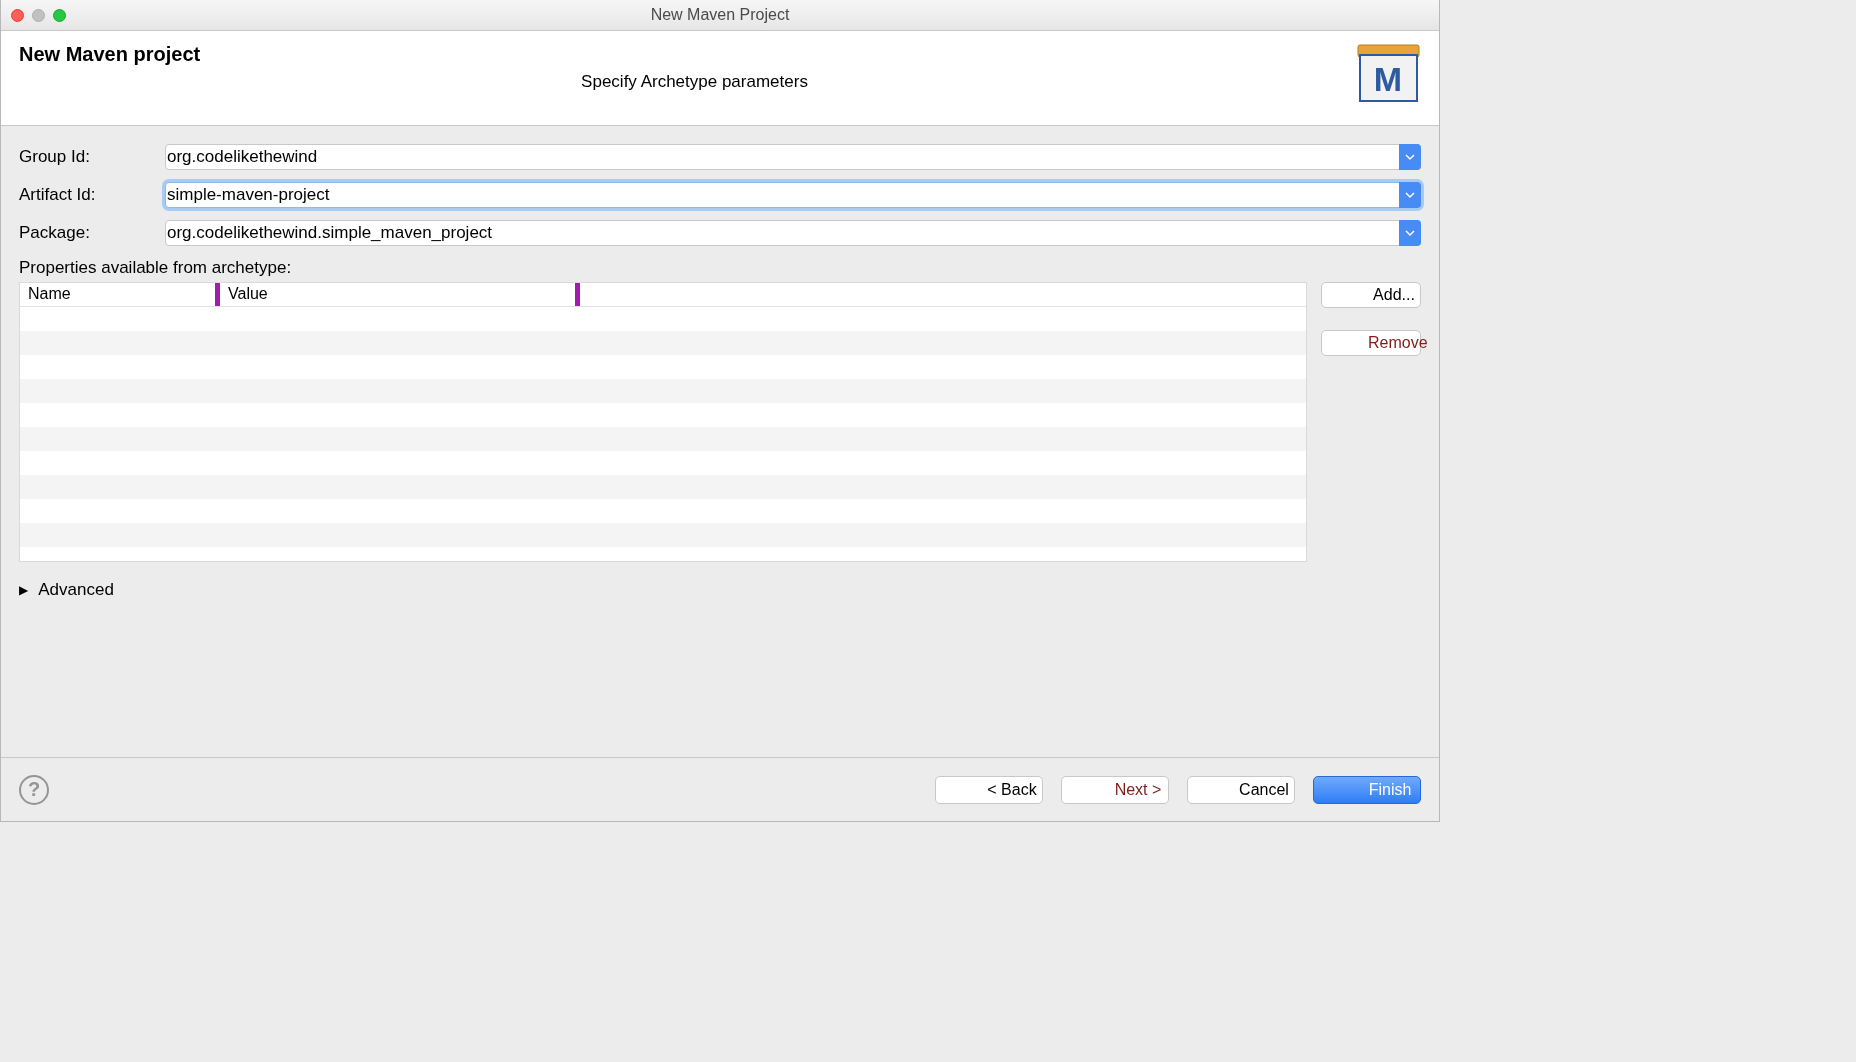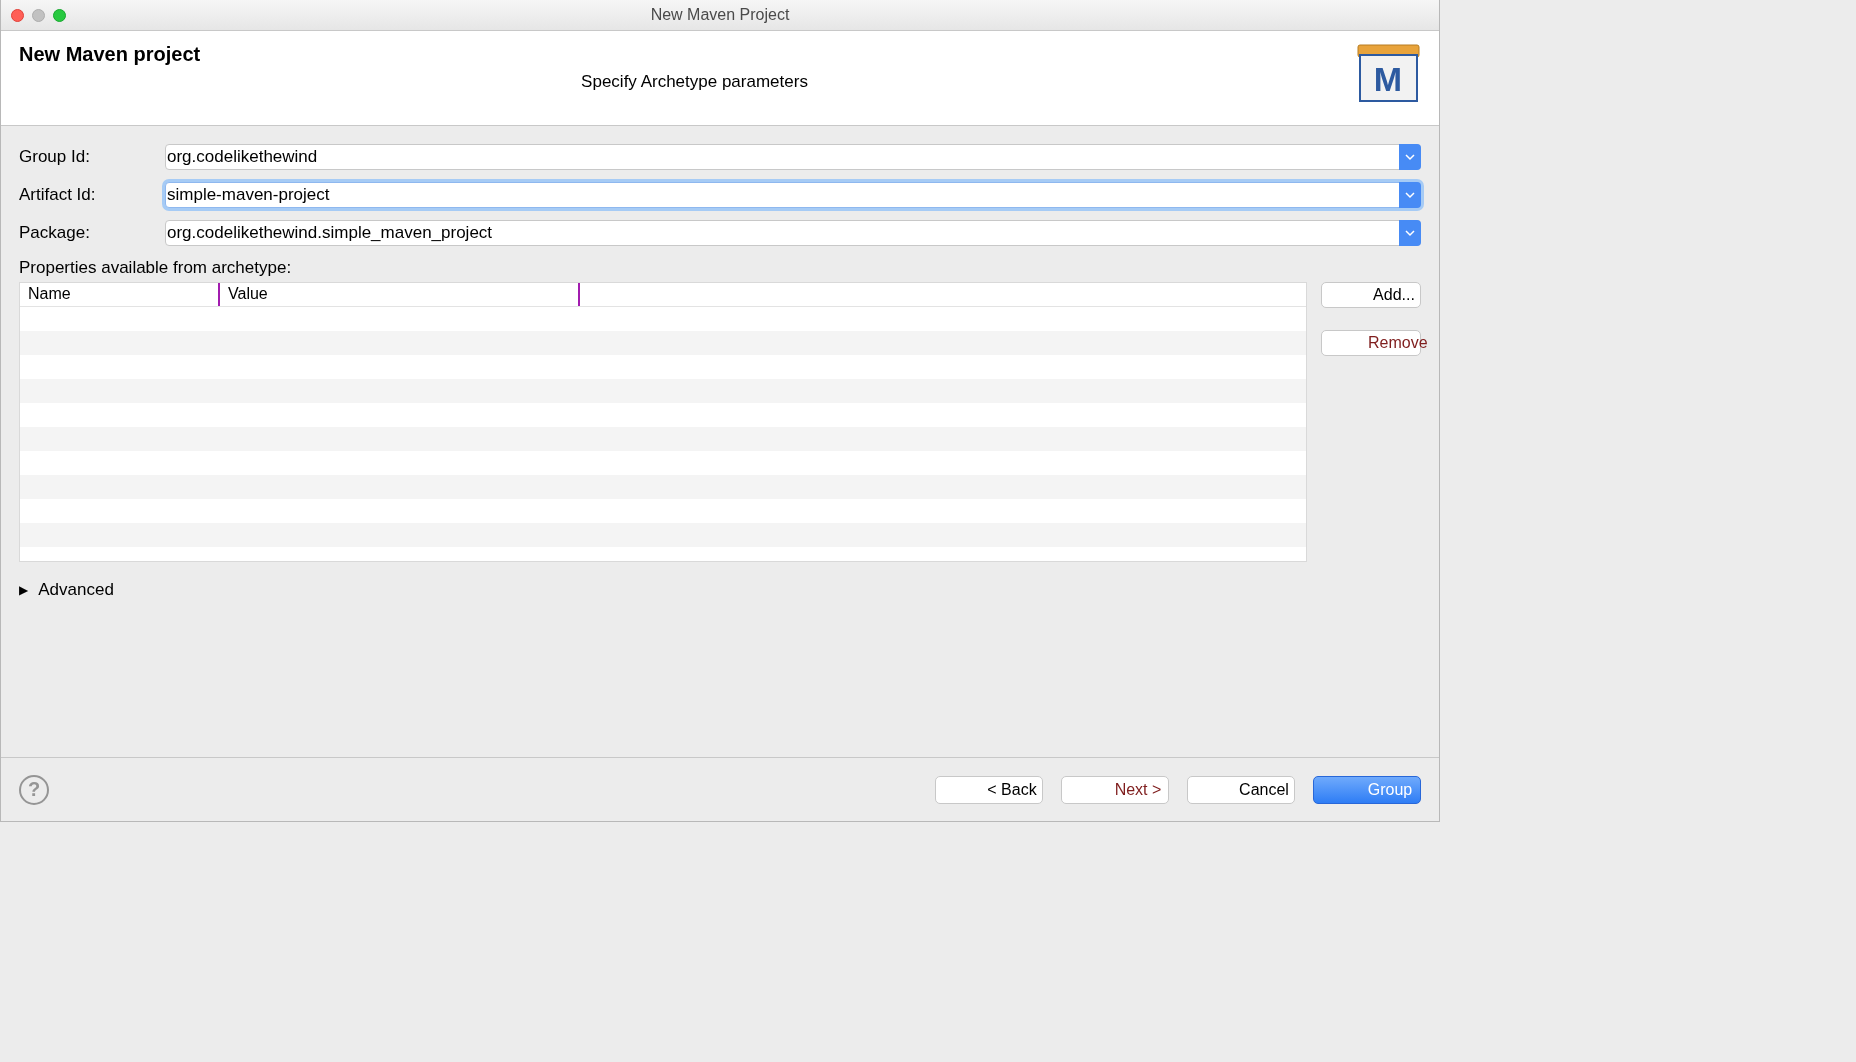--- a/index.html
+++ b/index.html
@@ -37,21 +37,21 @@
     position:absolute; right:0; top:0; width:22px; height:26px;
     background:#478bf5; border-radius:0 4px 4px 0; display:flex; align-items:center; justify-content:center;
   }
   .combo .arrow svg { width:10px; height:10px; }
   .combo.focused { }
   .combo.focused input { border:1px solid #8fb8ef; box-shadow:0 0 0 3px #a6cbf5; }
   .props-label { font-size:17px; margin-bottom:4px; }
   .props-row { display:flex; gap:14px; align-items:flex-start; }
   .props-table { flex:1; border:1px solid #d9d9d9; background:#fff; height:280px; overflow:hidden;}
   .props-table .phead { display:flex; height:24px; border-bottom:1px solid #e3e3e3; font-size:16px;}
-  .phead .col { padding:2px 8px; border-right:2px solid #a21caf; }
+  .phead .col { padding:2px 8px; border-right:5px solid #a21caf; }
   .phead .c1 { width:200px; }
   .phead .c2 { width:360px; }
   .phead .c3 { flex:1; border-right:none;}
   .props-table .rows .r { height:24px; display:flex;}
   .props-table .rows .r:nth-child(even){ background:#f4f4f4;}
   .side-btns { width:100px; display:flex; flex-direction:column; gap:22px;}
   .btn { height:26px; background:#fff; border:1px solid #c8c8c8; border-radius:5px; font-size:16px; font-family:inherit;padding-left:46px;}
   .btn:disabled { color:#7f1d1d; }
   .advanced { margin-top:18px; display:flex; align-items:center; gap:10px; font-size:17px; }
   .advanced .tri { font-size:12px; }
@@ -166,17 +166,17 @@
 
   <div class="footer">
     <div class="help">
       <span>?</span>
     </div>
     <div class="spacer"></div>
     <div class="footer-btns">
       <button class="btn">&lt; Back</button>
       <button class="btn" disabled="">Next &gt;</button>
       <button class="btn">Cancel</button>
-      <button class="btn primary">Group</button>
+      <button class="btn primary">Finish</button>
     </div>
   </div>
 
 </div>
 
 </body></html>

